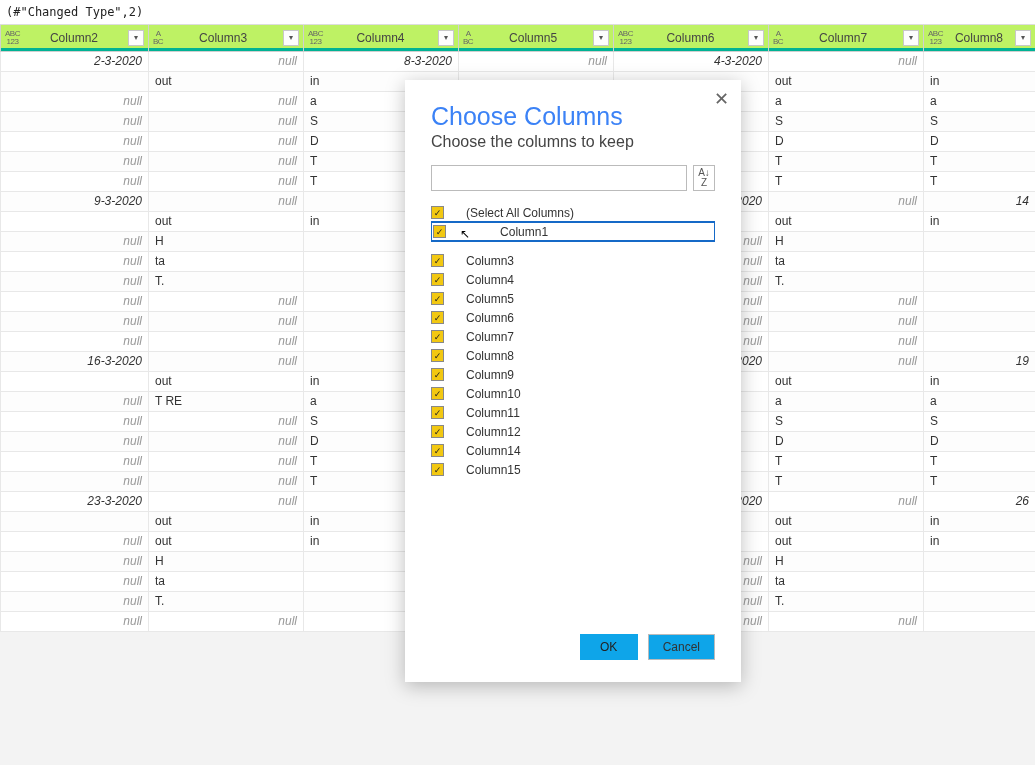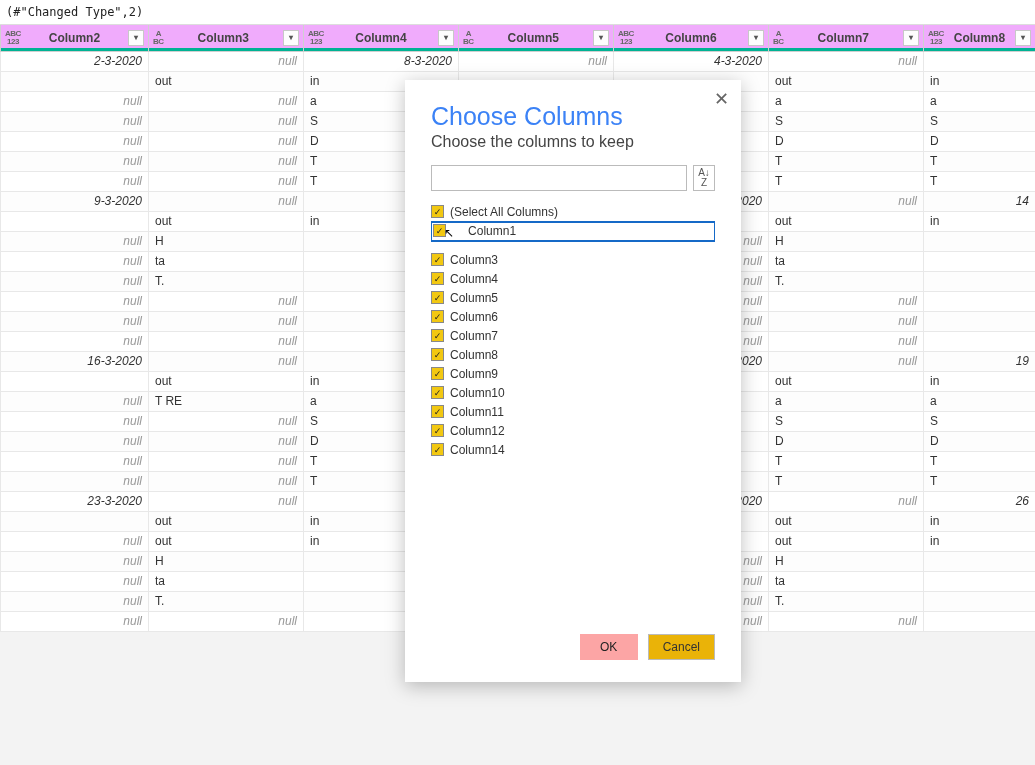--- a/index.html
+++ b/index.html
@@ -1,21 +1,21 @@
 <!DOCTYPE html>
 <html><head>
 <meta charset="utf-8">
 <style>
   * { box-sizing: border-box; margin:0; padding:0; }
   body { font-family: "Segoe UI", Tahoma, sans-serif; font-size: 12px; color:#333; background:#f3f3f3; overflow:hidden; width:1035px; height:765px; position:relative;}
   .formula-bar { background:#fff; border-bottom:1px solid #ddd; height:25px; line-height:25px; padding:0 6px; font-family: Consolas, monospace; font-size:12px; color:#222;}
   .grid-wrap { position:relative; background:#f9f9f9; }
   table { border-collapse: collapse; table-layout: fixed; width:100%; }
   thead th {
-    background:#f0abfc; border:1px solid #d0d0d0; border-top:none; font-weight:bold;
+    background:#bef264; border:1px solid #d0d0d0; border-top:none; font-weight:normal;
     padding:0; height:26px; font-size:12px; color:#555; position:relative;
   }
   thead th::after{
     content:""; position:absolute; left:0; right:0; bottom:0; height:3px; background:#00b294;
   }
   .col-hdr { display:flex; align-items:center; height:100%; padding:0 4px; gap:4px;}
   .type-icon { font-size:10px; color:#666; line-height:1; display:flex; flex-direction:column; align-items:center;}
   .type-icon .abc{font-size:8px; letter-spacing:-0.5px;}
   .type-icon .num{font-size:8px; letter-spacing:-0.5px;}
   .col-name { flex:1; text-align:center; color:#444;}
@@ -38,34 +38,34 @@
     background:#fff; box-shadow: 0 4px 18px rgba(0,0,0,0.25); z-index:50;
     display:flex; flex-direction:column; padding:22px 26px;
   }
   .dlg-close { position:absolute; top:10px; right:12px; font-size:18px; color:#666; cursor:pointer; line-height:1;}
   .dlg-title { font-size:25px; color:#3b82f6; font-weight:400; margin-bottom:2px;}
   .dlg-sub { font-size:16px; color:#444; margin-bottom:14px;}
   .dlg-search-row{ display:flex; gap:6px; margin-bottom:12px;}
   .dlg-search { flex:1; height:26px; border:1px solid #bbb; padding:2px 6px; font-size:12px; font-family:inherit;}
   .dlg-sort { width:22px; height:26px; border:1px solid #bbb; background:#fff; display:flex; align-items:center; justify-content:center; font-size:10px; color:#555; cursor:pointer; flex-direction:column; line-height:1;}
   .dlg-list { flex:1; overflow:auto;}
-  .dlg-item{ display:flex; align-items:flex-start; gap:6px; padding:2px 0; height:19px;}
+  .dlg-item{ display:flex; align-items:center; gap:22px; padding:2px 0; height:19px;}
   .dlg-item .cb {
     width:13px; height:13px; border:1px solid #888; background:#f2c811;
     display:flex; align-items:center; justify-content:center; font-size:9px; color:#222;
   }
   .dlg-item .cb::after{content:"✓";}
   .dlg-item .lbl{ font-size:12px; color:#333;}
   .dlg-item.highlight{ outline:2px solid #1569c7; outline-offset:-1px; padding-left:2px; padding-right:30px; background:#fff;}
   .dlg-item.highlight .cb{ position:relative;}
   .cursor-arrow{font-size:12px; color:#000; position:relative; left:-8px; top:2px;}
   .dlg-buttons{ display:flex; justify-content:flex-end; gap:10px; margin-top:10px;}
   .btn{ height:26px; min-width:58px; padding:0 14px; font-size:12px; border:1px solid transparent; cursor:pointer;}
-  .btn-ok{ background:#fca5a5; color:#222; }
-  .btn-cancel{ background:#eab308; color:#333; border:1px solid #bbb;}
+  .btn-ok{ background:#0ea5e9; color:#222; }
+  .btn-cancel{ background:#0ea5e9; color:#333; border:1px solid #bbb;}
 </style>
 </head>
 <body>
 
 <div class="formula-bar">(#"Changed Type",2)</div>
 
 <div class="grid-wrap">
   <table>
     <colgroup>
       <col style="width:148px">
@@ -481,19 +481,23 @@
           <span class="lbl">Column11</span>
         </div>
         <div class="dlg-item">
           <span class="cb"></span>
           <span class="lbl">Column12</span>
         </div>
         <div class="dlg-item">
           <span class="cb"></span>
           <span class="lbl">Column14</span>
         </div>
+        <div class="dlg-item">
+          <span class="cb"></span>
+          <span class="lbl">Column15</span>
+        </div>
       </div>
   </div>
   <div class="dlg-buttons">
     <button class="btn btn-ok">OK</button>
     <button class="btn btn-cancel">Cancel</button>
   </div>
 </div>
 
 </body></html>

